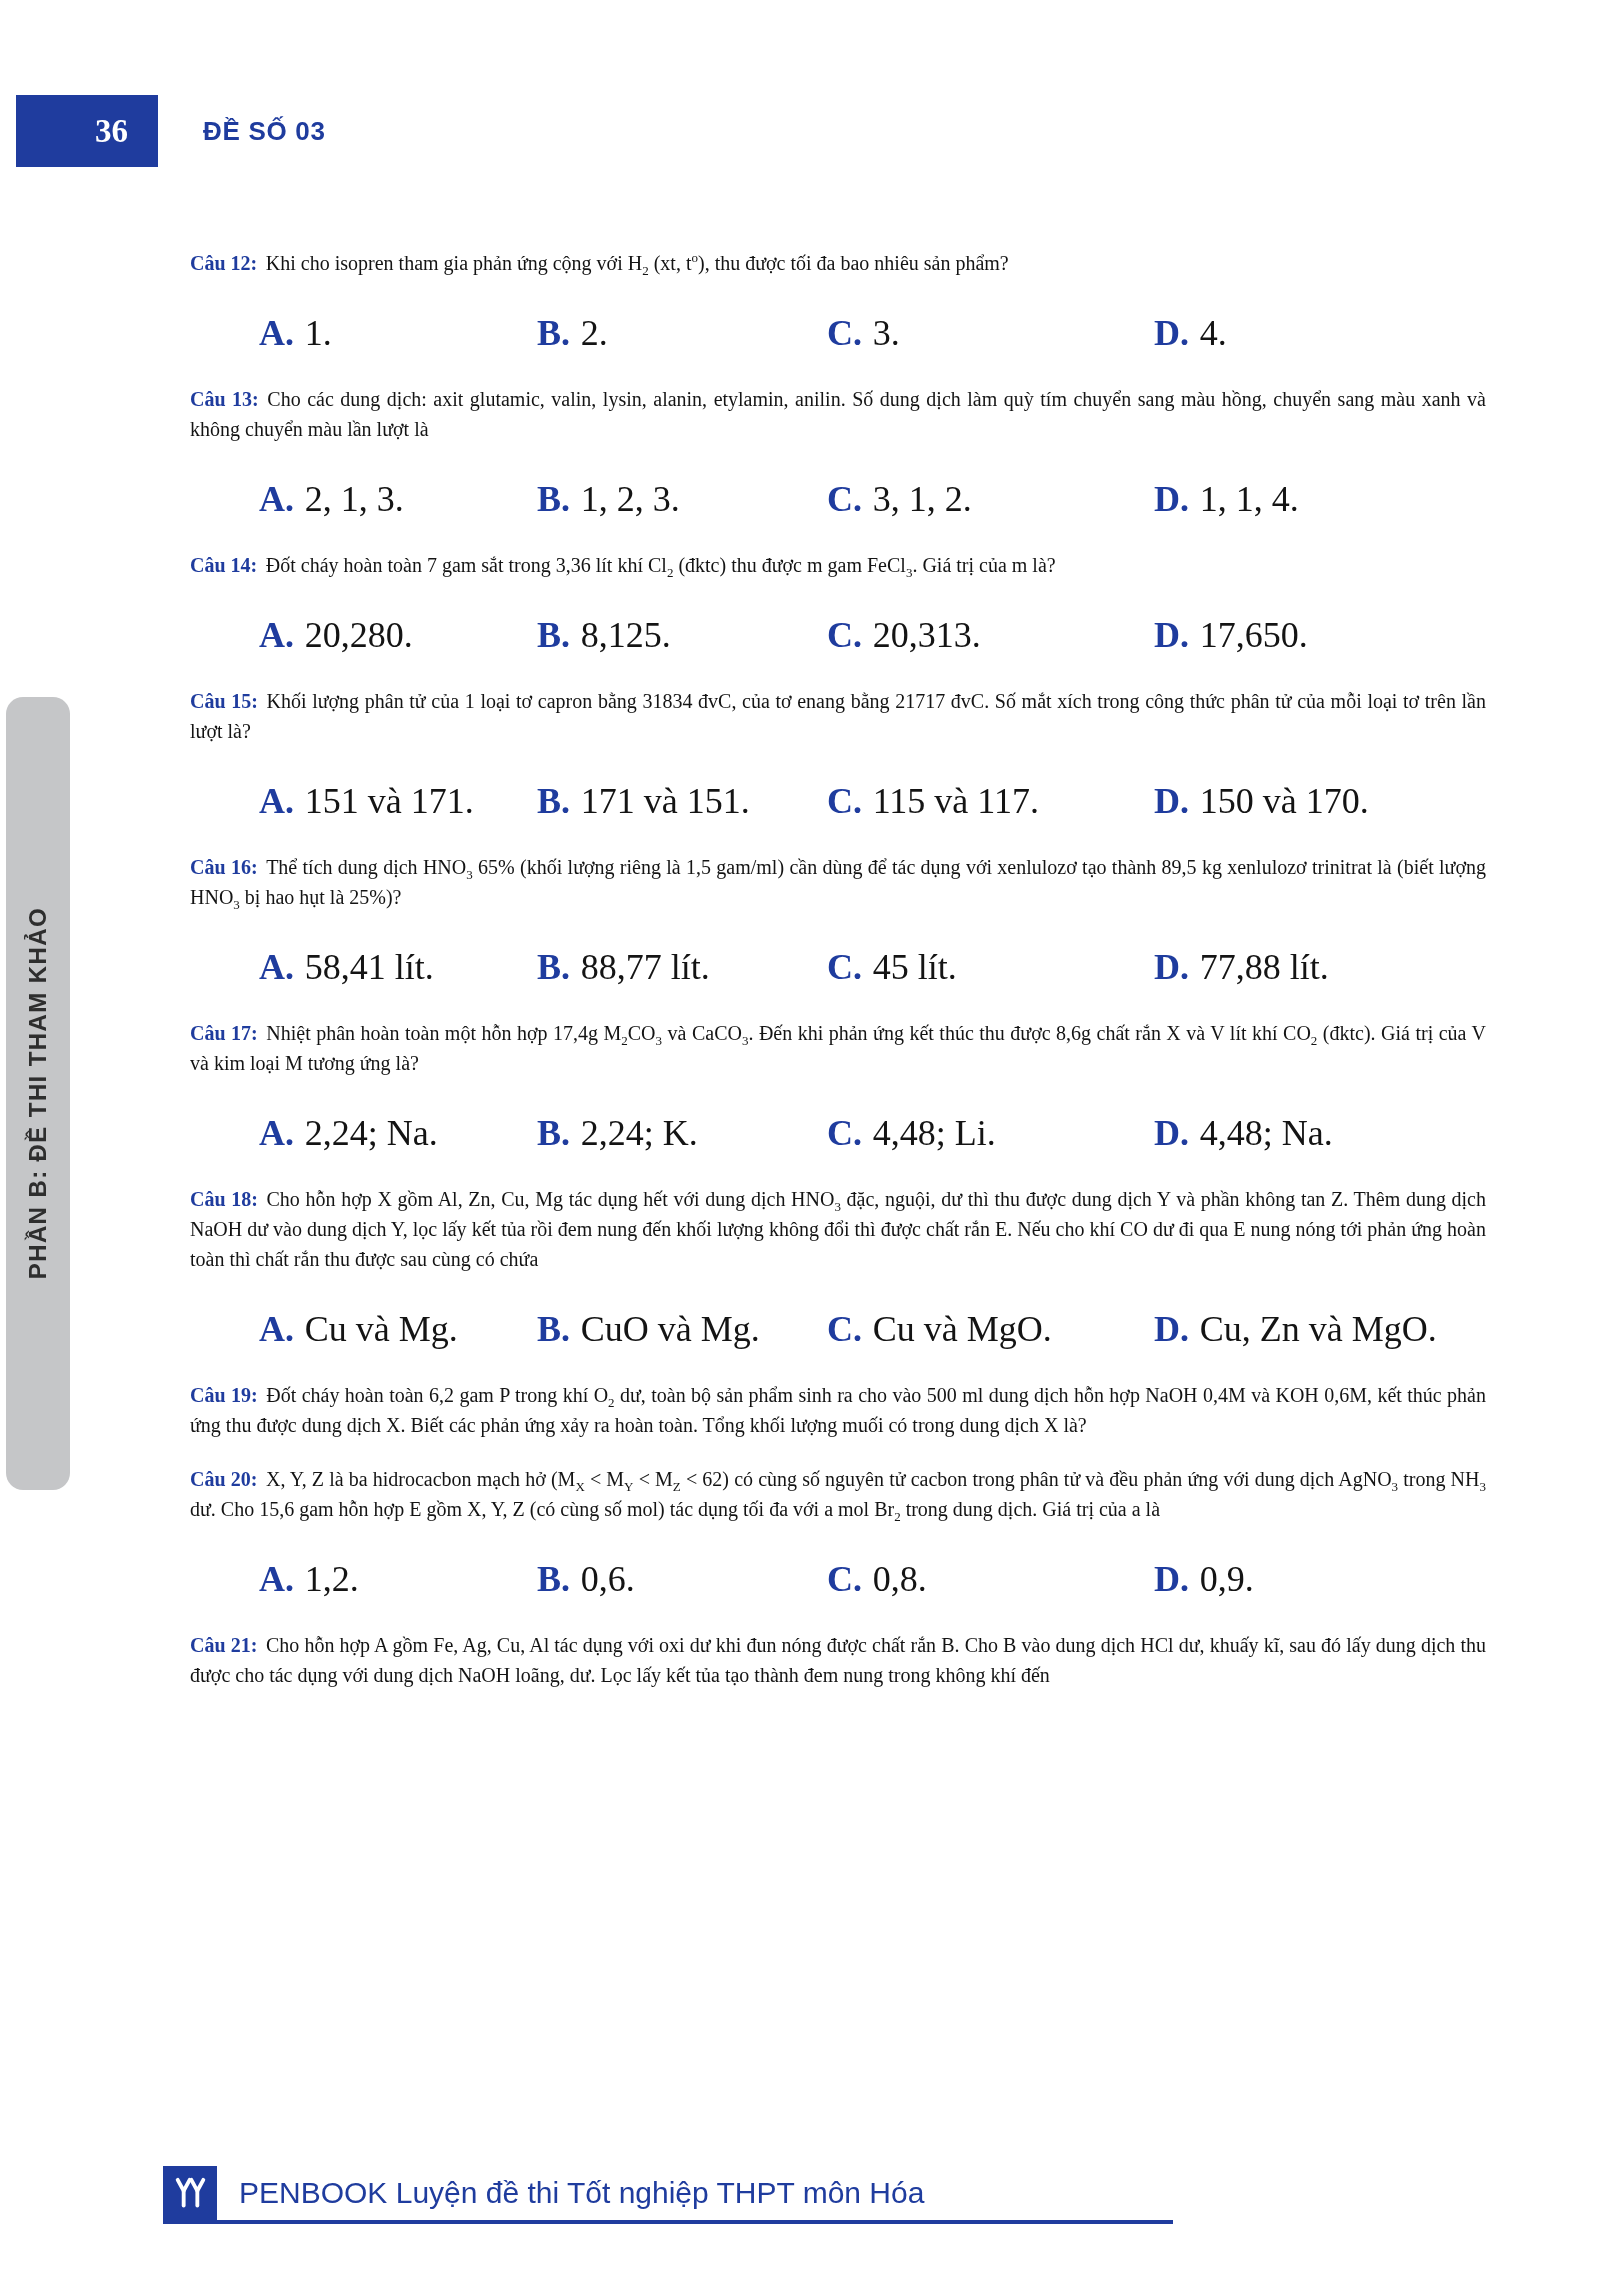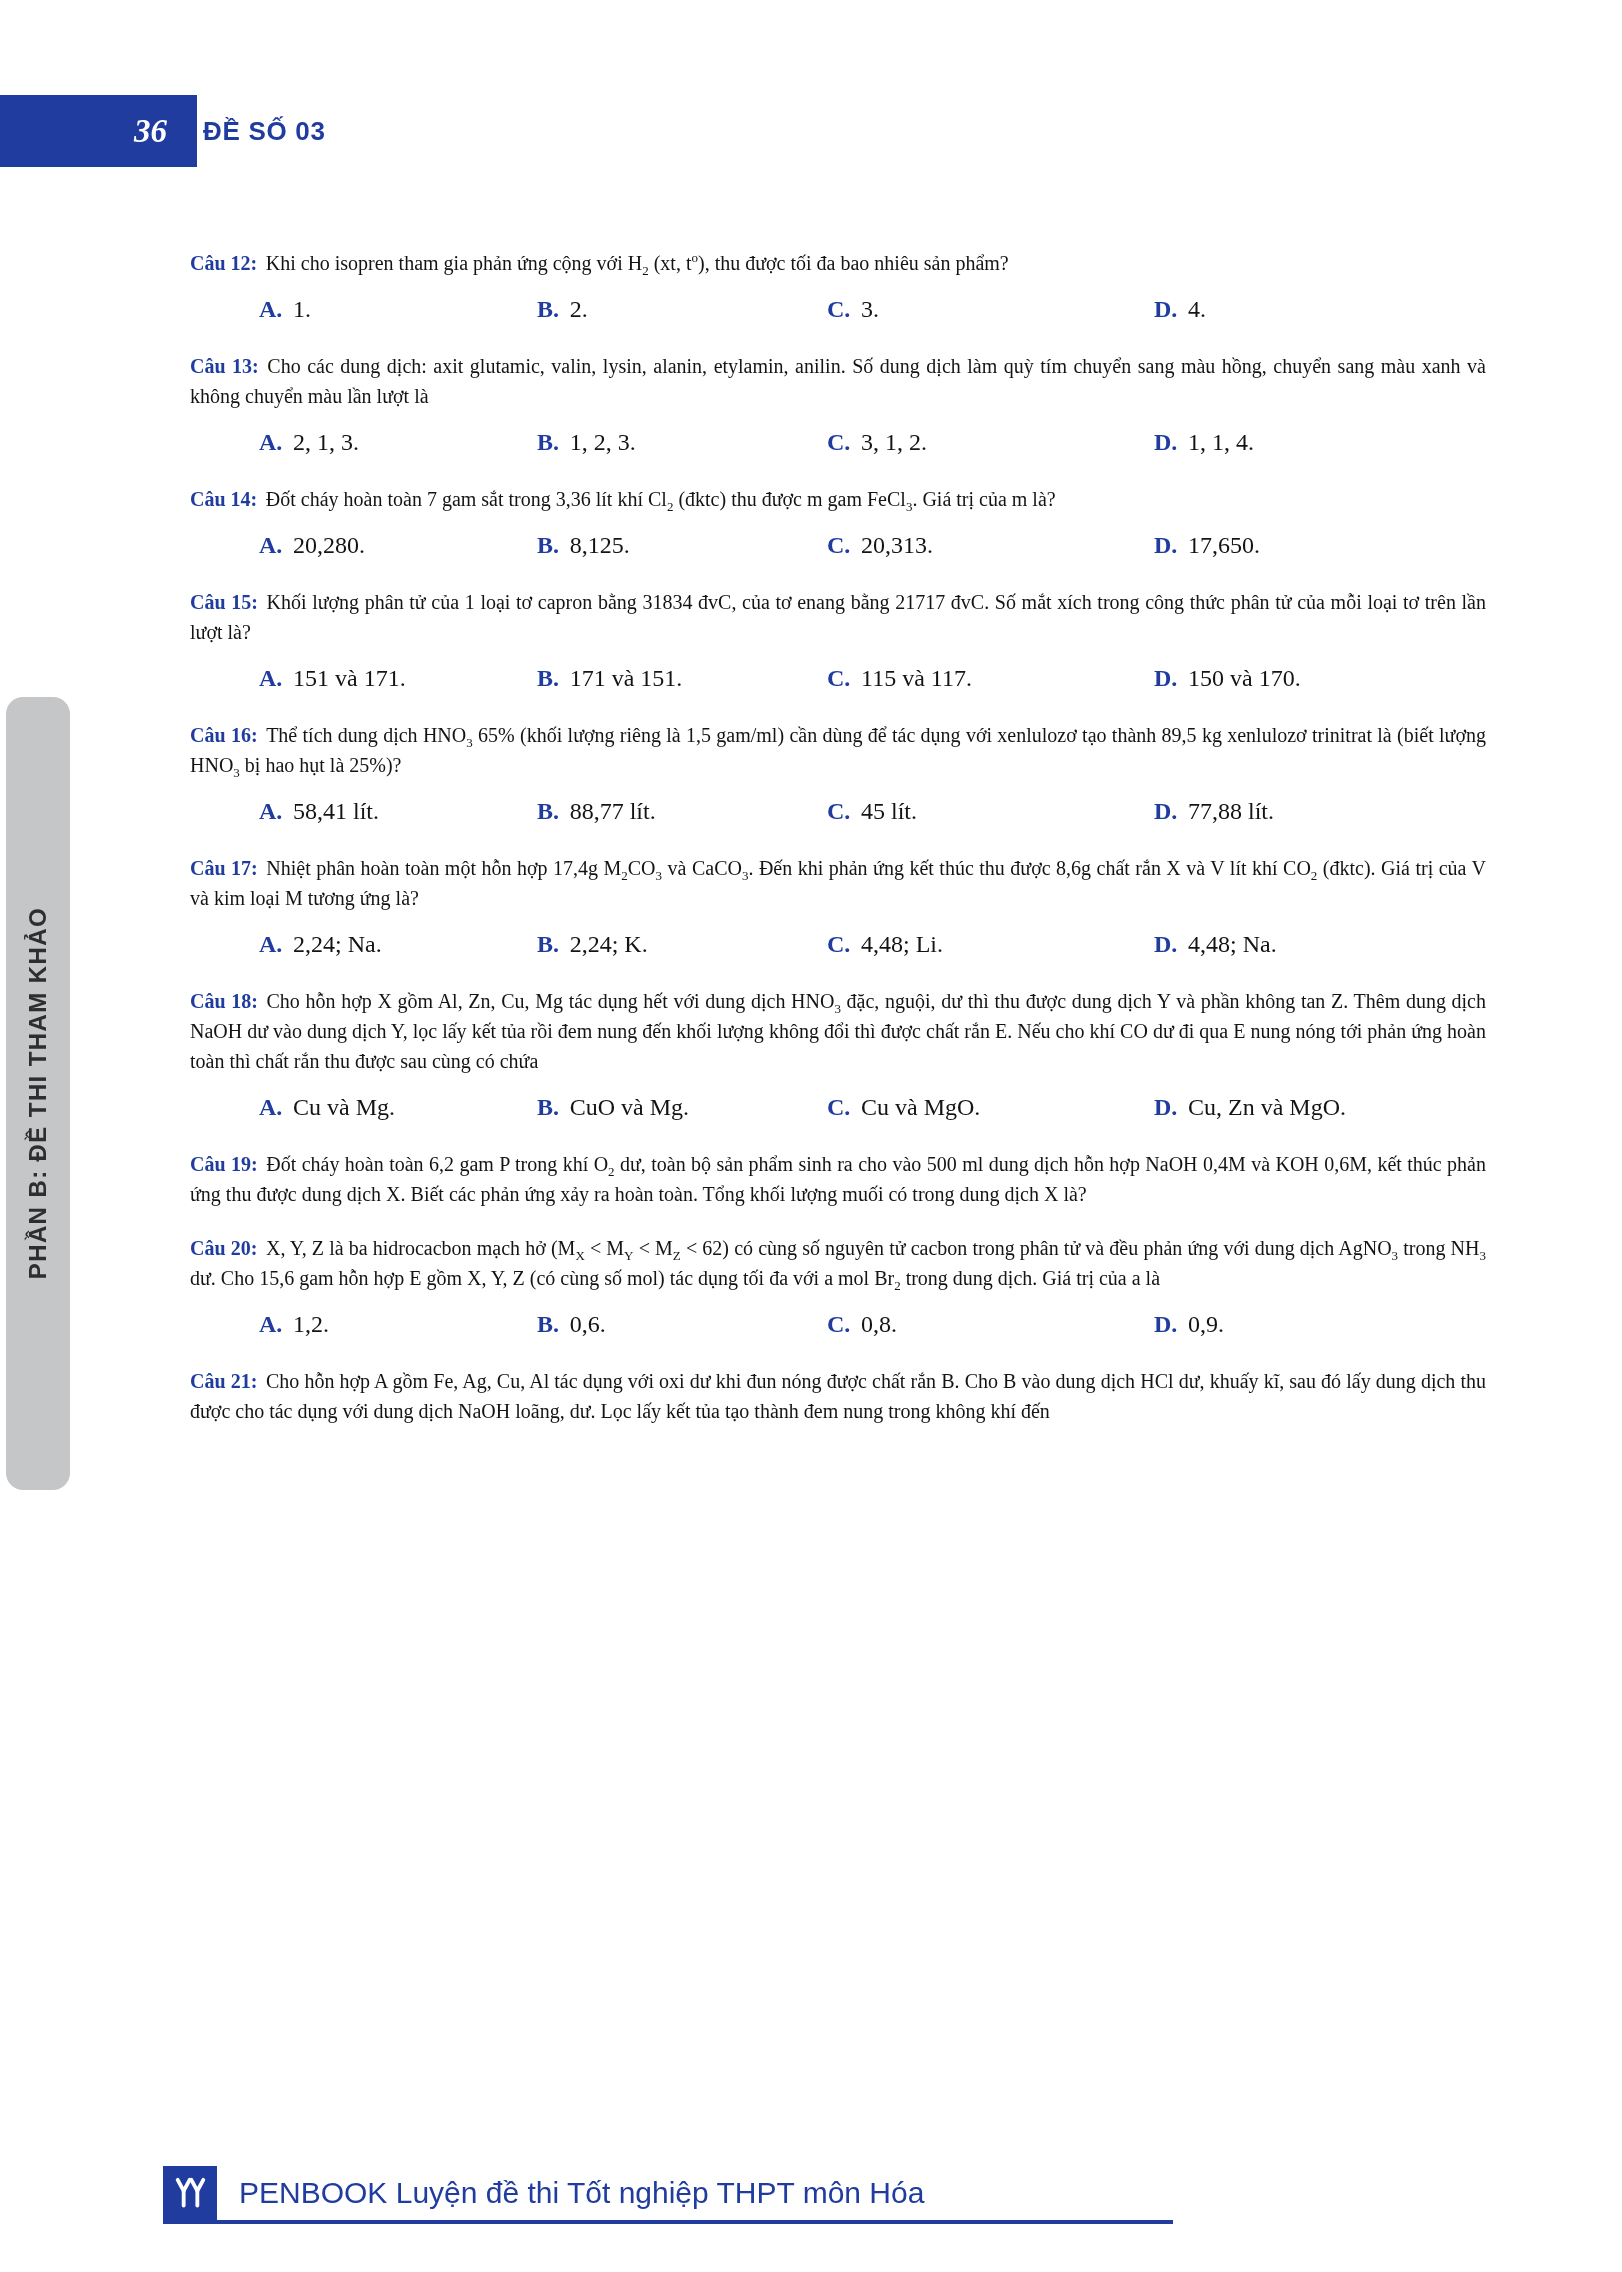--- a/index.html
+++ b/index.html
@@ -12,26 +12,25 @@
   body {
     position: relative;
     background: #ffffff;
     color: var(--ink);
     font-family: "Liberation Serif", serif;
     overflow: hidden;
   }
 
   
   .page-number-box {
-    position: absolute; left: 0; top: 95px;
-    width: 197px; height: 72px;
+    position: absolute; left: 16px; top: 95px;
+    width: 142px; height: 72px;
     background: var(--accent);
     display: flex; align-items: center; justify-content: flex-end;
     padding-right: 30px;
-    font-style: italic;
   }
   .page-number {
     color: #ffffff; font-weight: bold; font-size: 33px;
     font-family: "Liberation Serif", serif;
   }
   .header-title {
     position: absolute; left: 203px; top: 95px; height: 72px;
     display: flex; align-items: center;
     color: var(--accent);
     font-family: "Liberation Sans", sans-serif;
@@ -61,22 +60,22 @@
   .question { margin-bottom: 24px; }
   .qtext {
     font-size: 20px; line-height: 1.5; text-align: justify;
     color: var(--ink);
   }
   .qlabel { font-weight: bold; color: var(--accent); margin-right: 8.6px; }
   sub, sup { font-size: 65%; line-height: 0; }
   .options {
     display: grid;
     grid-template-columns: 278px 290px 327px auto;
-    margin-left: 69px; margin-top: 13px;
-    font-size: 24px; line-height: 1.5;
+    margin-left: 69px; margin-top: 28px;
+    font-size: 36px; line-height: 1.5;
   }
   .olabel { font-weight: bold; color: var(--accent); margin-right: 10.7px; }
   .otext { color: var(--ink); }
 
   
   .footer-logo {
     position: absolute; left: 163px; top: 2166px;
     width: 54px; height: 54px;
     background: var(--accent);
     display: flex; align-items: center; justify-content: center;

